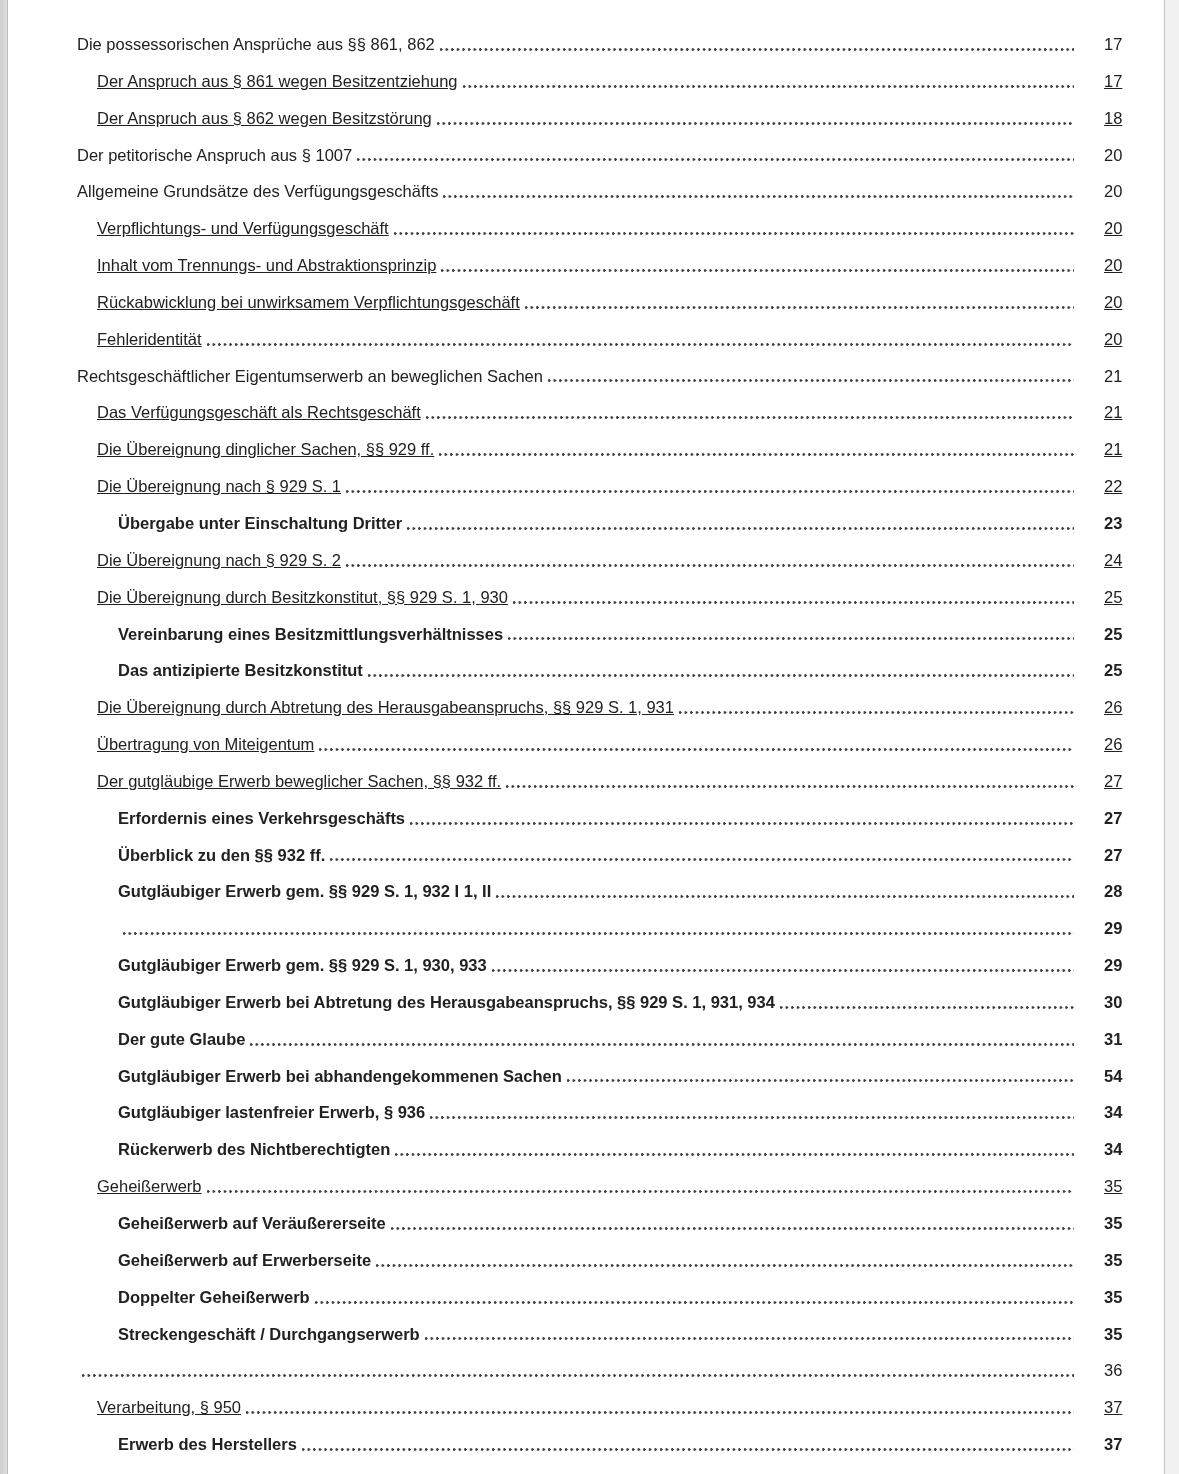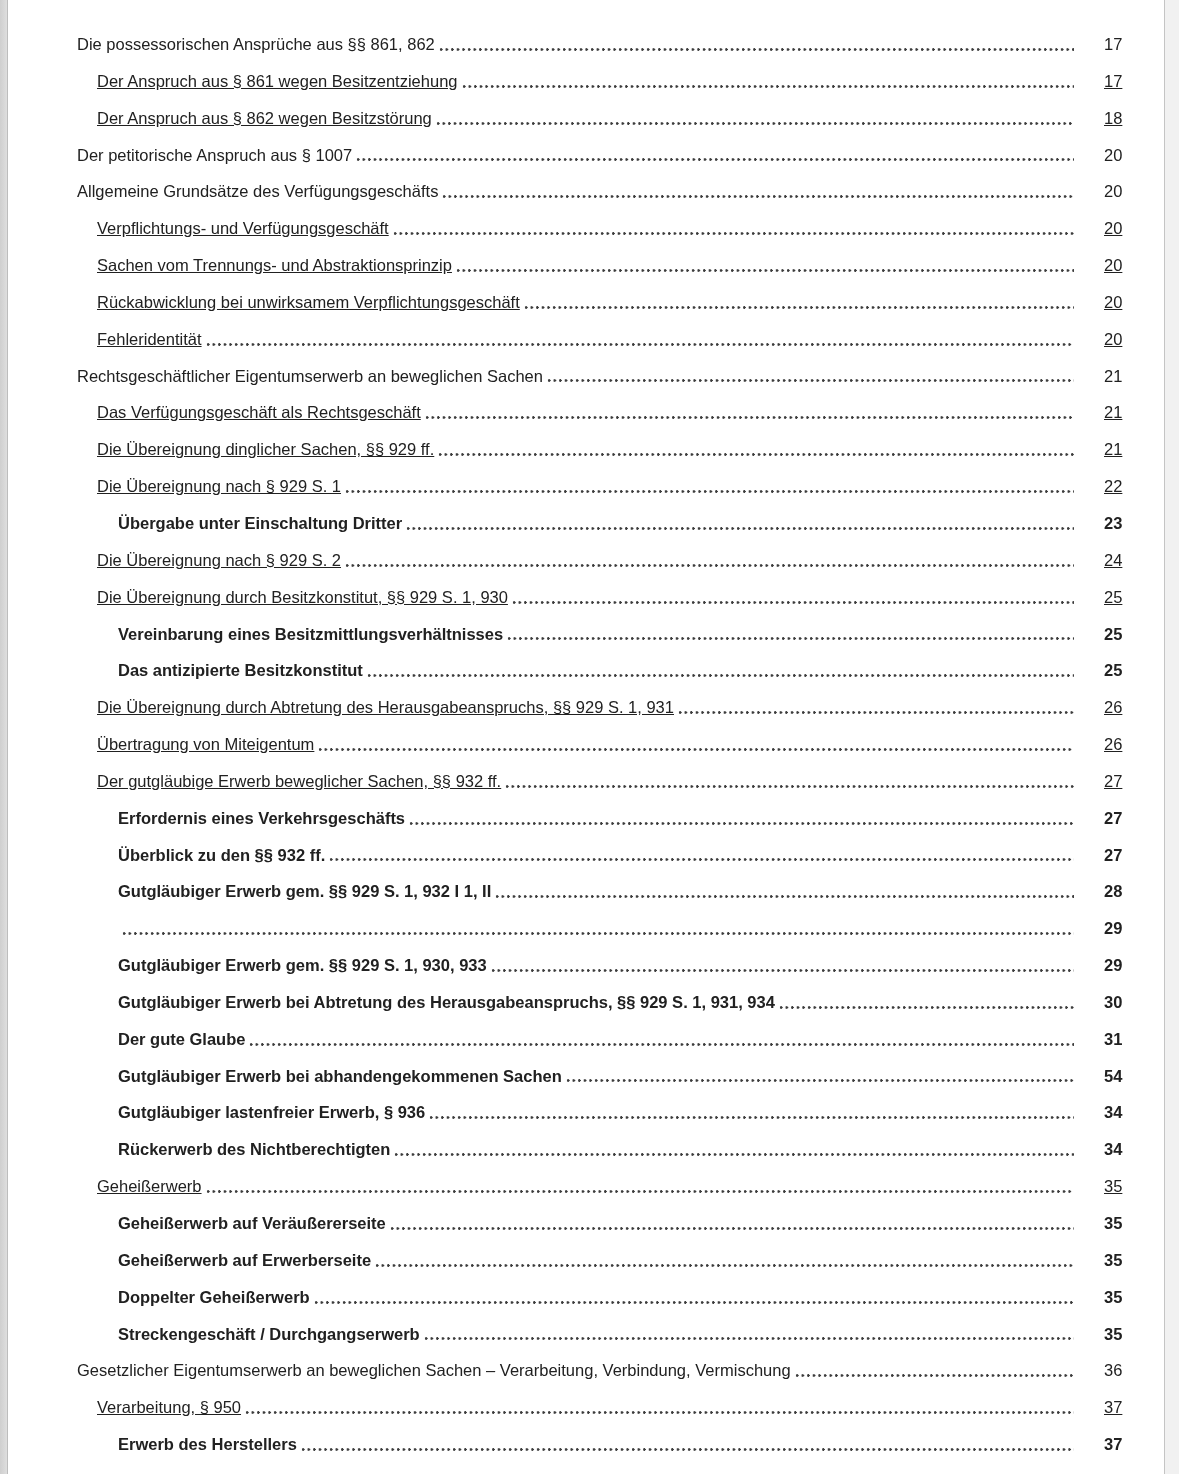--- a/index.html
+++ b/index.html
@@ -93,21 +93,21 @@
           <span class="toc-label">Allgemeine Grundsätze des Verfügungsgeschäfts</span>
           <span class="toc-leader"></span>
           <span class="toc-page">20</span>
         </div>
         <div class="toc-row level-2">
           <span class="toc-label">Verpflichtungs- und Verfügungsgeschäft</span>
           <span class="toc-leader"></span>
           <span class="toc-page">20</span>
         </div>
         <div class="toc-row level-2">
-          <span class="toc-label">Sachen vom Trennungs- und Abstraktionsprinzip</span>
+          <span class="toc-label">Inhalt vom Trennungs- und Abstraktionsprinzip</span>
           <span class="toc-leader"></span>
           <span class="toc-page">20</span>
         </div>
         <div class="toc-row level-2">
           <span class="toc-label">Rückabwicklung bei unwirksamem Verpflichtungsgeschäft</span>
           <span class="toc-leader"></span>
           <span class="toc-page">20</span>
         </div>
         <div class="toc-row level-2">
           <span class="toc-label">Fehleridentität</span>
@@ -242,21 +242,20 @@
           <span class="toc-label">Doppelter Geheißerwerb</span>
           <span class="toc-leader"></span>
           <span class="toc-page">35</span>
         </div>
         <div class="toc-row level-3">
           <span class="toc-label">Streckengeschäft / Durchgangserwerb</span>
           <span class="toc-leader"></span>
           <span class="toc-page">35</span>
         </div>
         <div class="toc-row level-1">
-          <span class="toc-label">Gesetzlicher Eigentumserwerb an beweglichen Sachen – Verarbeitung, Verbindung, Vermischung</span>
           <span class="toc-leader"></span>
           <span class="toc-page">36</span>
         </div>
         <div class="toc-row level-2">
           <span class="toc-label">Verarbeitung, § 950</span>
           <span class="toc-leader"></span>
           <span class="toc-page">37</span>
         </div>
         <div class="toc-row level-3">
           <span class="toc-label">Erwerb des Herstellers</span>

